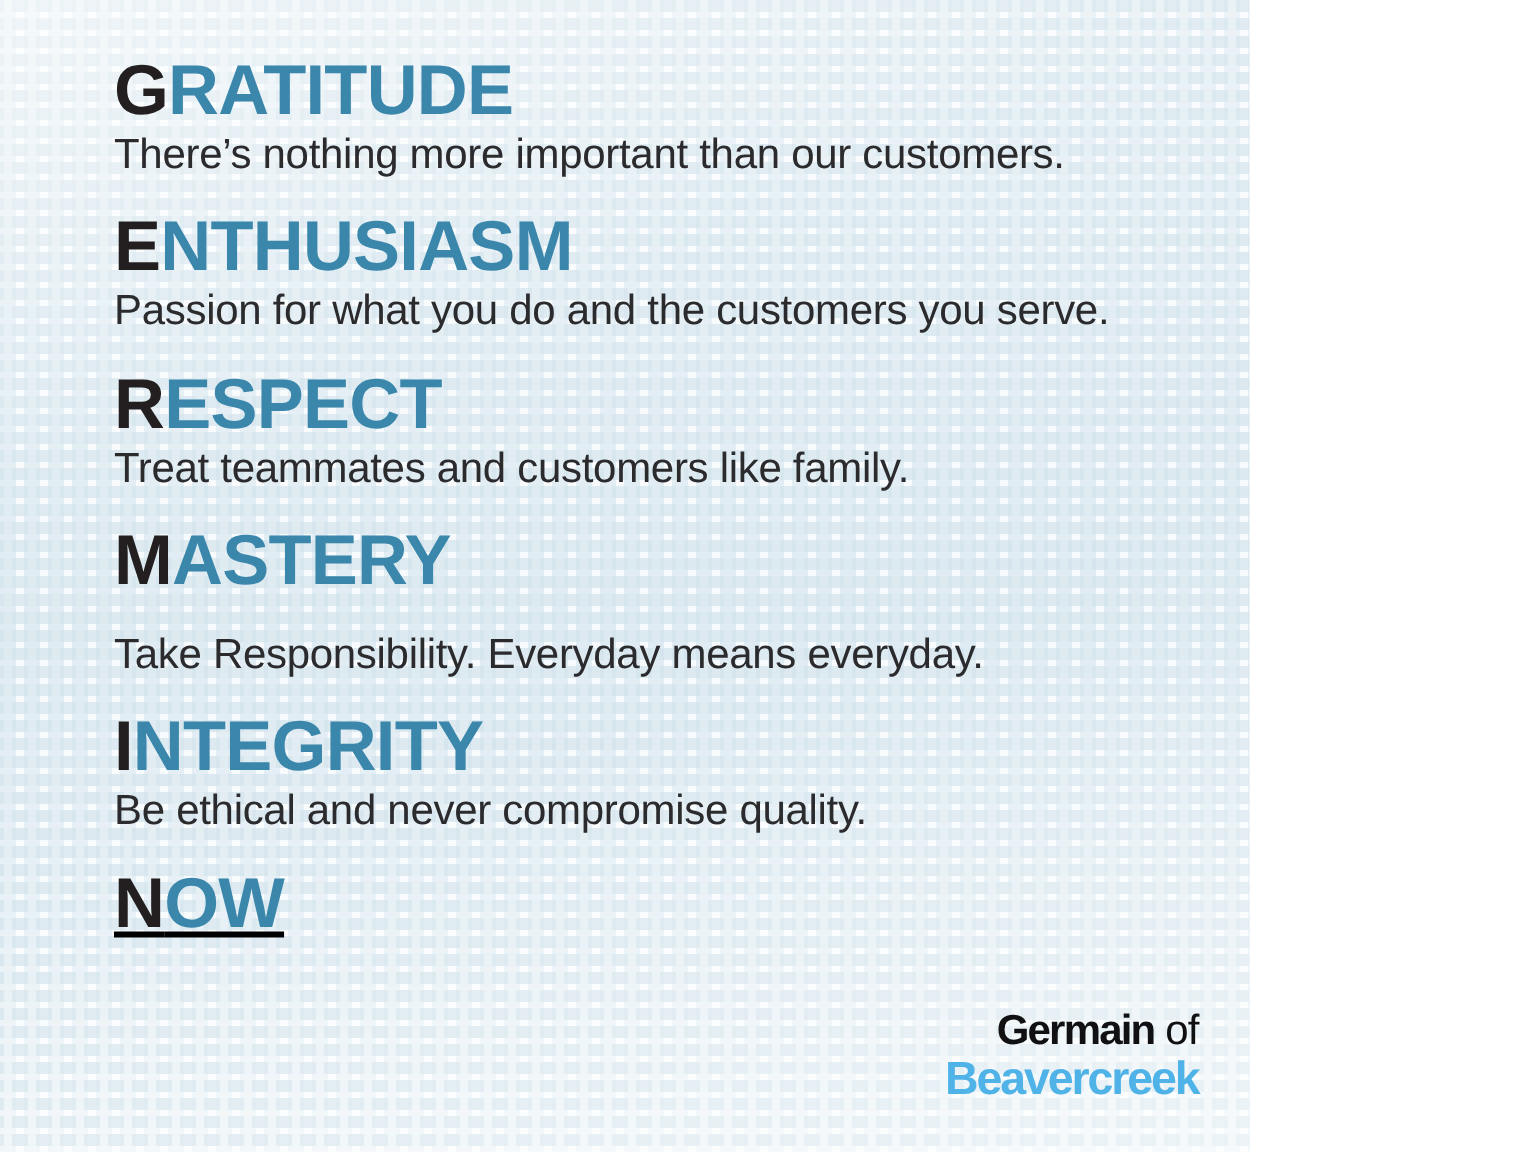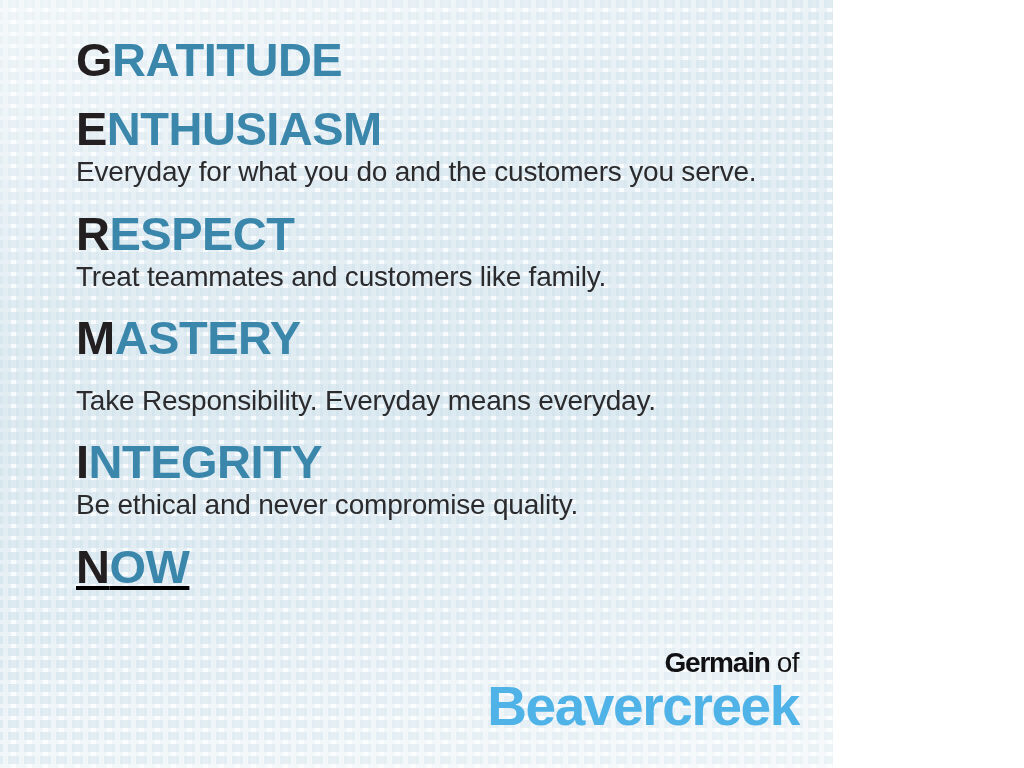--- a/index.html
+++ b/index.html
@@ -134,45 +134,46 @@
     font-weight: 700;
     color: #111113;
     letter-spacing: -1.2px;
     white-space: nowrap;
   }
   .logo-line1 .logo-of {
     font-weight: 400;
     letter-spacing: -0.6px;
   }
   .logo-line2 {
-    font-size: 55px;
+    font-size: 31px;
     font-weight: 700;
     color: #4fb3e8;
     letter-spacing: -1.4px;
     margin-top: 2px;
     white-space: nowrap;
   }
 </style>
 </head>
 <body>
 
 <div id="slide">
 
   <div id="brick-offset"></div>
   <div id="sheen"></div>
 
   <div id="values">
 
     <div class="value-block b1">
       <div class="value-heading"><span class="first-letter">G</span><span>RATITUDE</span></div>
+      <div class="value-body">There’s nothing more important than our customers.</div>
     </div>
 
     <div class="value-block b2">
       <div class="value-heading"><span class="first-letter">E</span><span>NTHUSIASM</span></div>
-      <div class="value-body">Everyday for what you do and the customers you serve.</div>
+      <div class="value-body">Passion for what you do and the customers you serve.</div>
     </div>
 
     <div class="value-block b3">
       <div class="value-heading"><span class="first-letter">R</span><span>ESPECT</span></div>
       <div class="value-body">Treat teammates and customers like family.</div>
     </div>
 
     <div class="value-block b4">
       <div class="value-heading"><span class="first-letter">M</span><span>ASTERY</span></div>
     </div>

